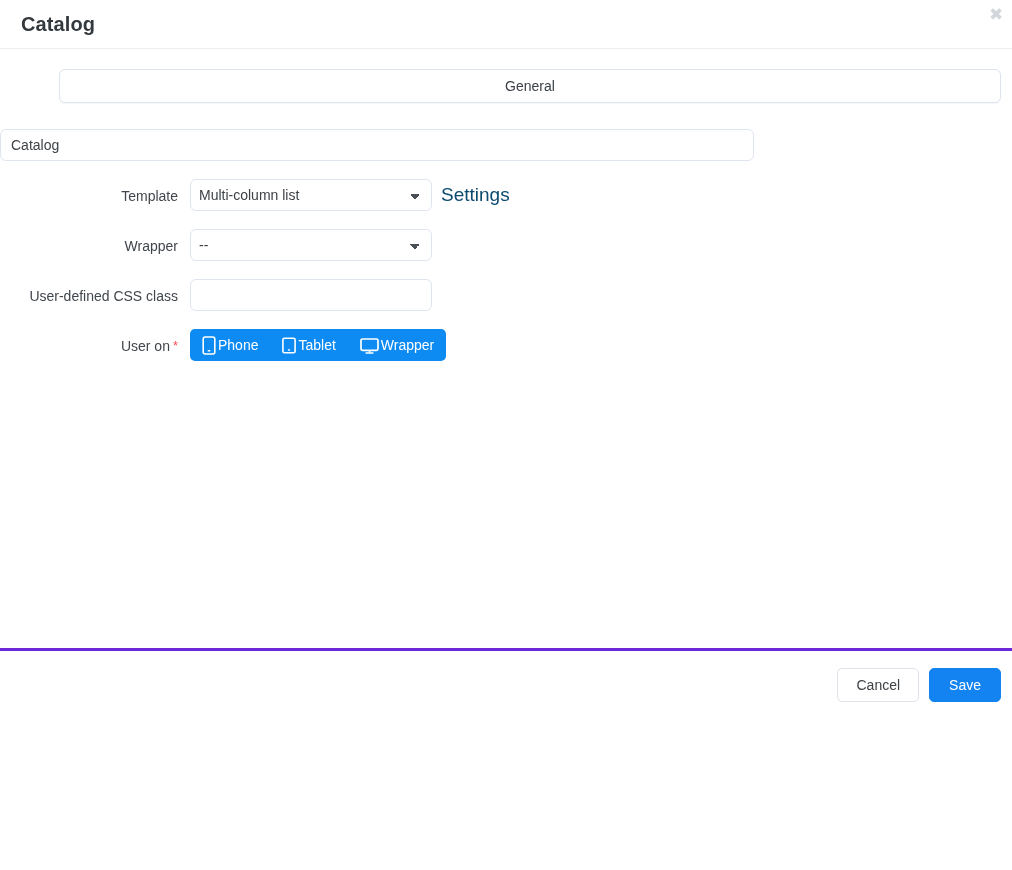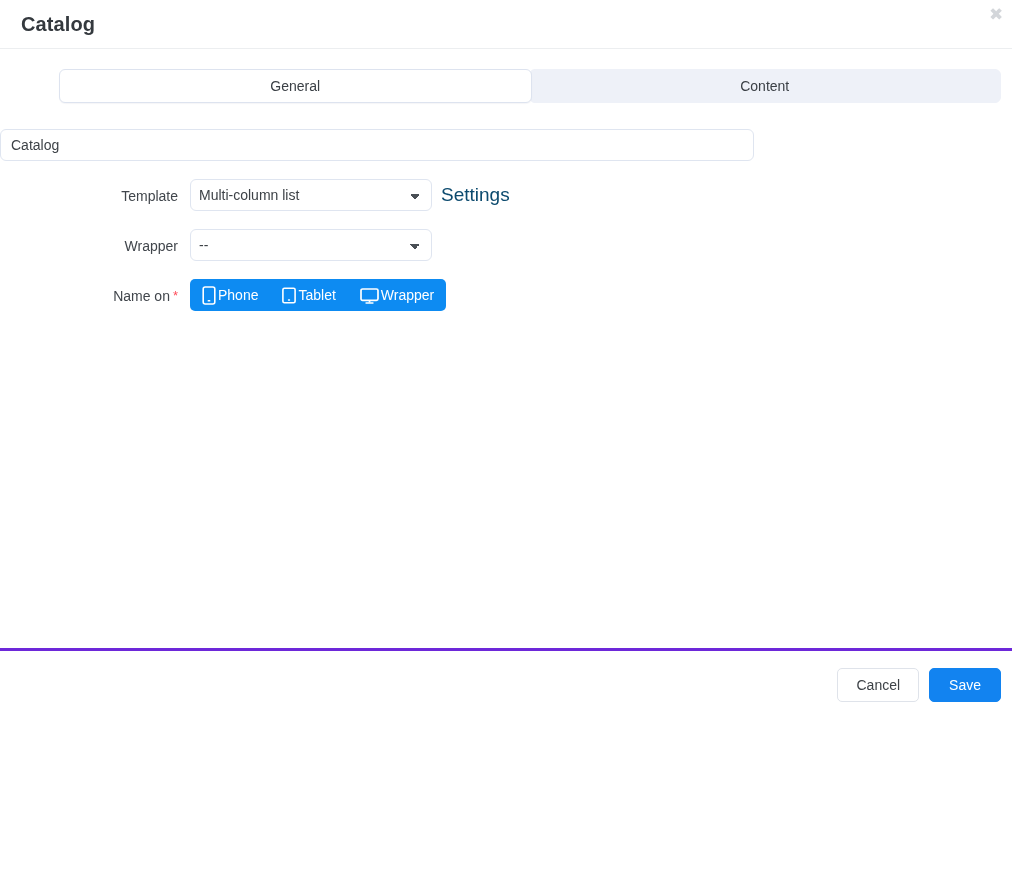--- a/index.html
+++ b/index.html
@@ -248,23 +248,20 @@
     <h1 class="modal-title">Catalog</h1>
     <button class="close-btn">✖</button>
   </div>
 
   <div class="modal-body">
 
     <div class="tabs">
       <div class="tab active">
         <span>General</span>
       </div>
-      <div class="tab inactive">
-        <span>Content</span>
-      </div>
     </div>
 
     <div class="form">
 
       <div class="form-row">
         <div class="form-control">
           <input class="text-input input-name" type="text" value="Catalog" style="">
         </div>
       </div>
 
@@ -284,24 +281,32 @@
         <div class="form-label">
           <span>Wrapper</span>
         </div>
         <div class="form-control">
           <select class="select-input">
             <option>--</option>
           </select>
         </div>
       </div>
 
-
       <div class="form-row">
         <div class="form-label">
-          <span>Name on</span><span class="req">*</span>
+          <span>User-defined CSS class</span>
+        </div>
+        <div class="form-control">
+          <input class="text-input input-css" type="text" value="" style="">
+        </div>
+      </div>
+
+      <div class="form-row">
+        <div class="form-label">
+          <span>User on</span><span class="req">*</span>
         </div>
         <div class="form-control">
           <div class="btn-group">
 
             <button class="dev-btn">
               <span>
                 <svg width="14" height="19" viewBox="0 0 14 19" fill="none" aria-hidden="true">
                   <rect x="1.2" y="1" width="11.6" height="17" rx="2" stroke="#ffffff" stroke-width="1.6" fill="none"></rect>
                   <rect x="5.6" y="14.1" width="2.8" height="1.5" rx="0.7" fill="#ffffff"></rect>
                 </svg>

